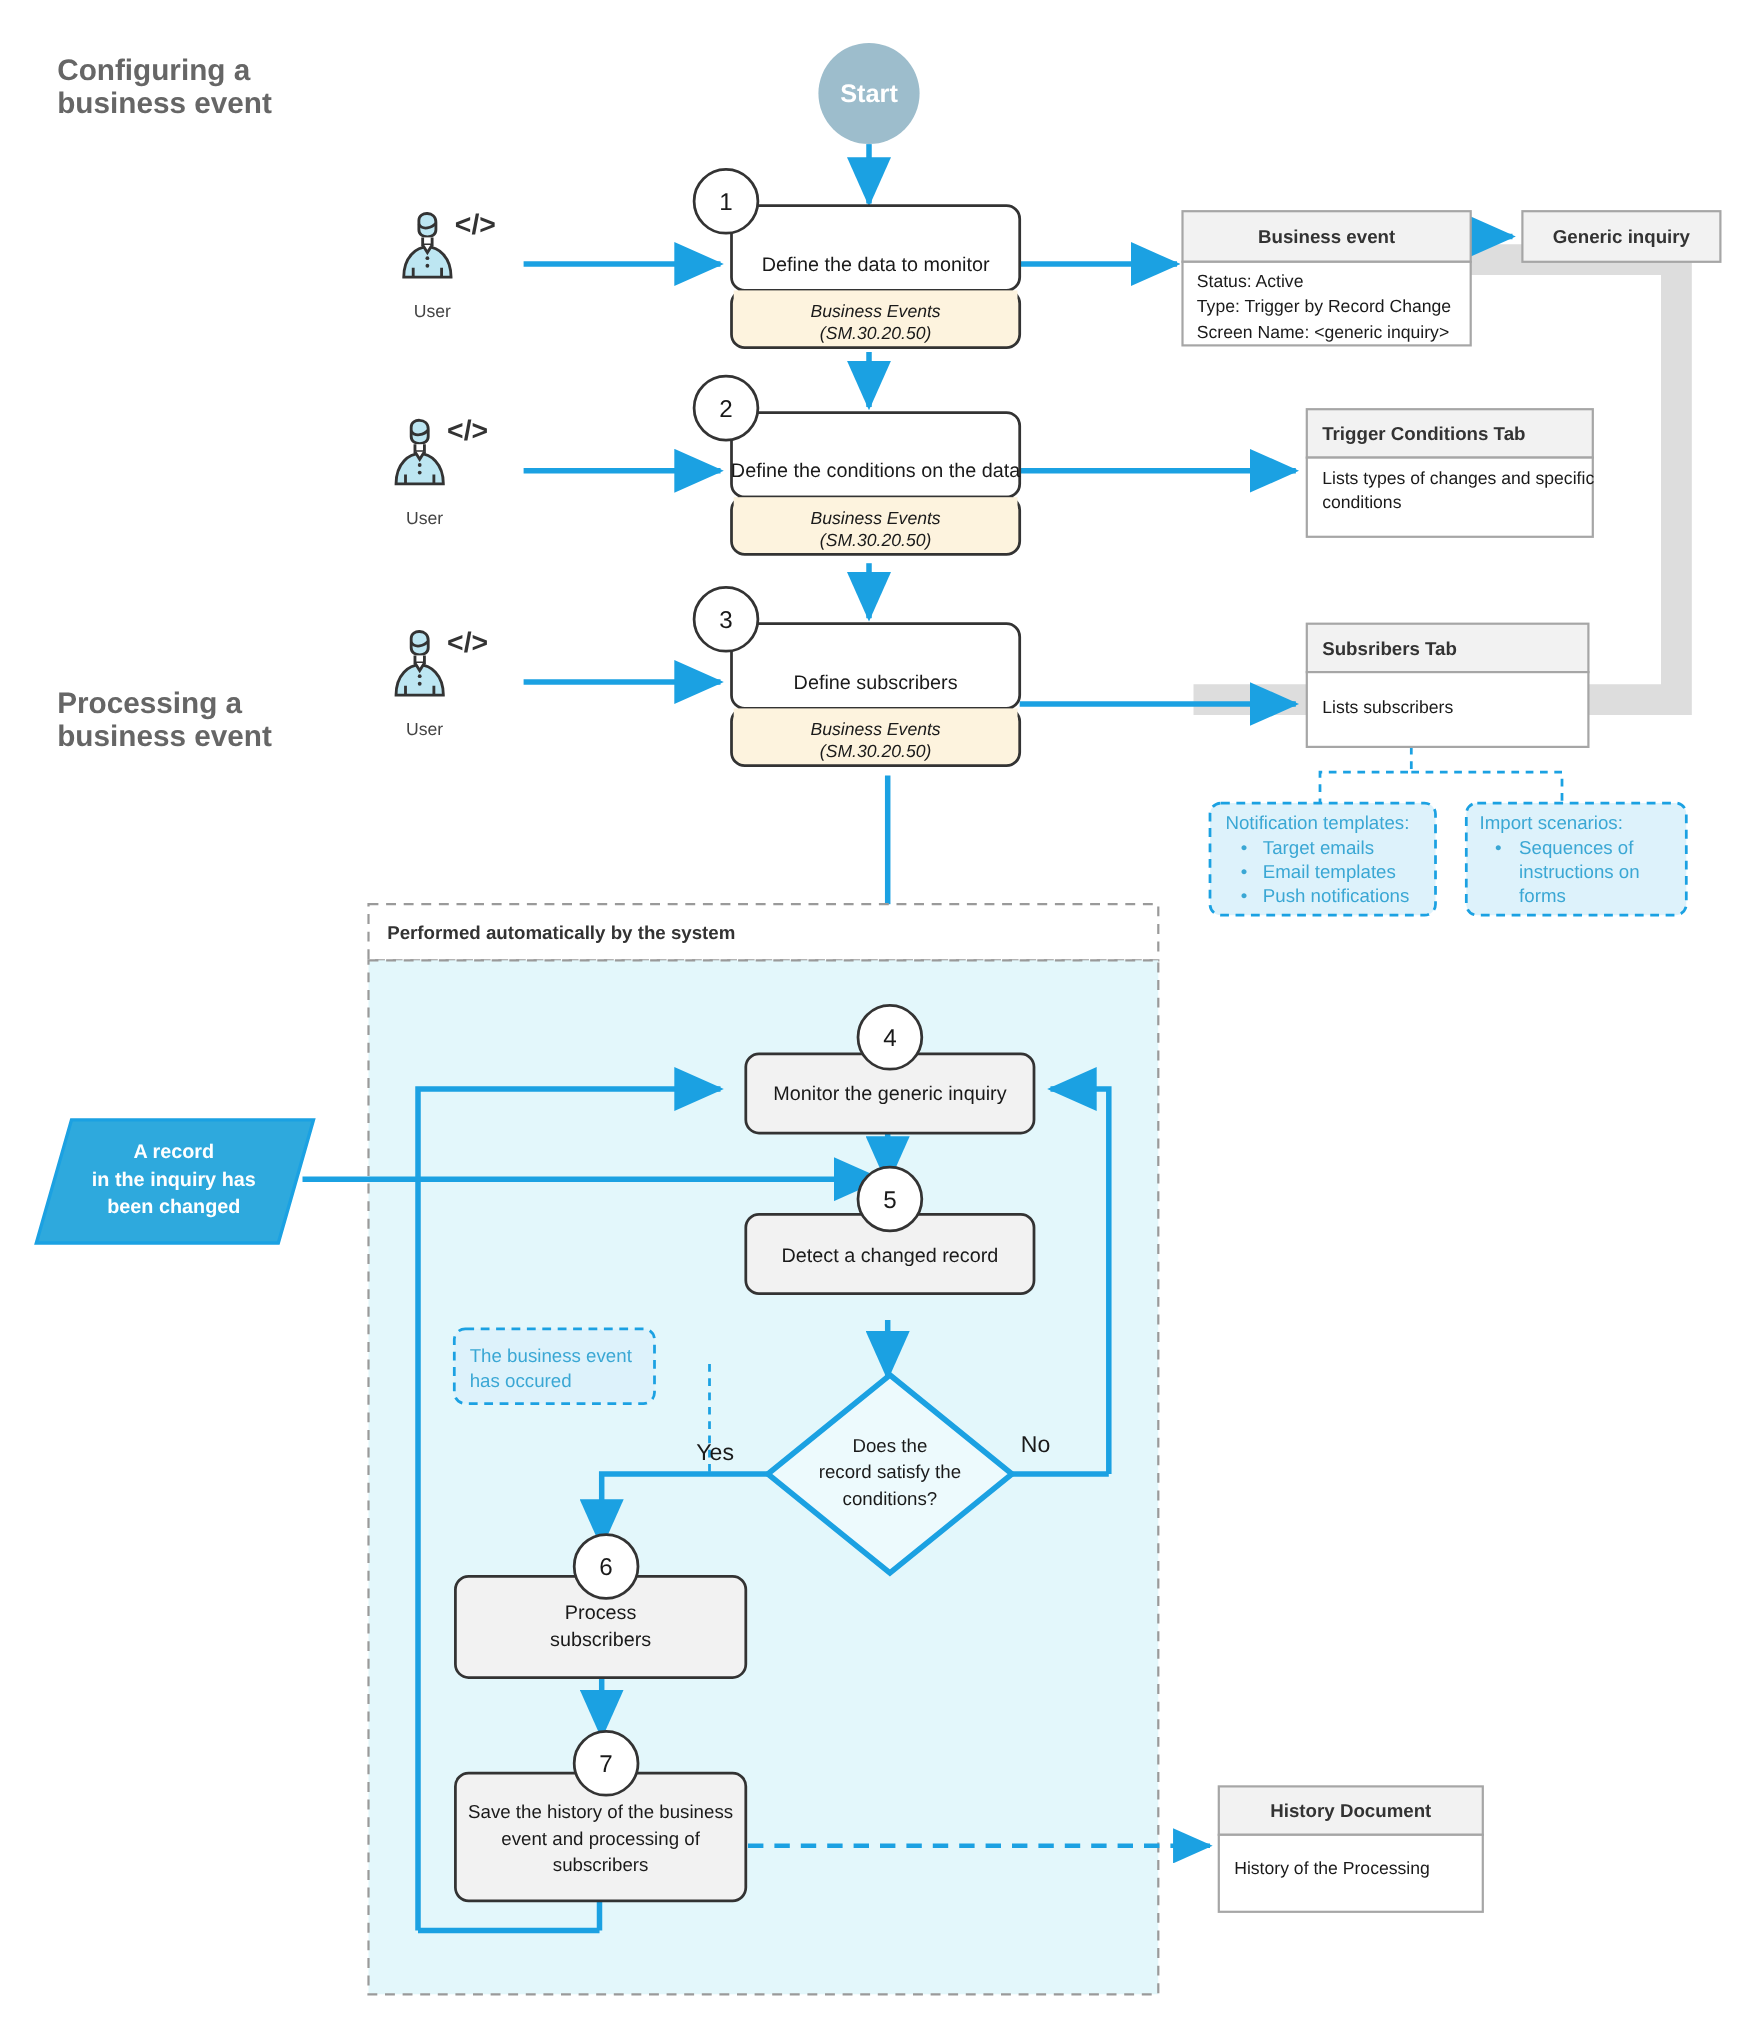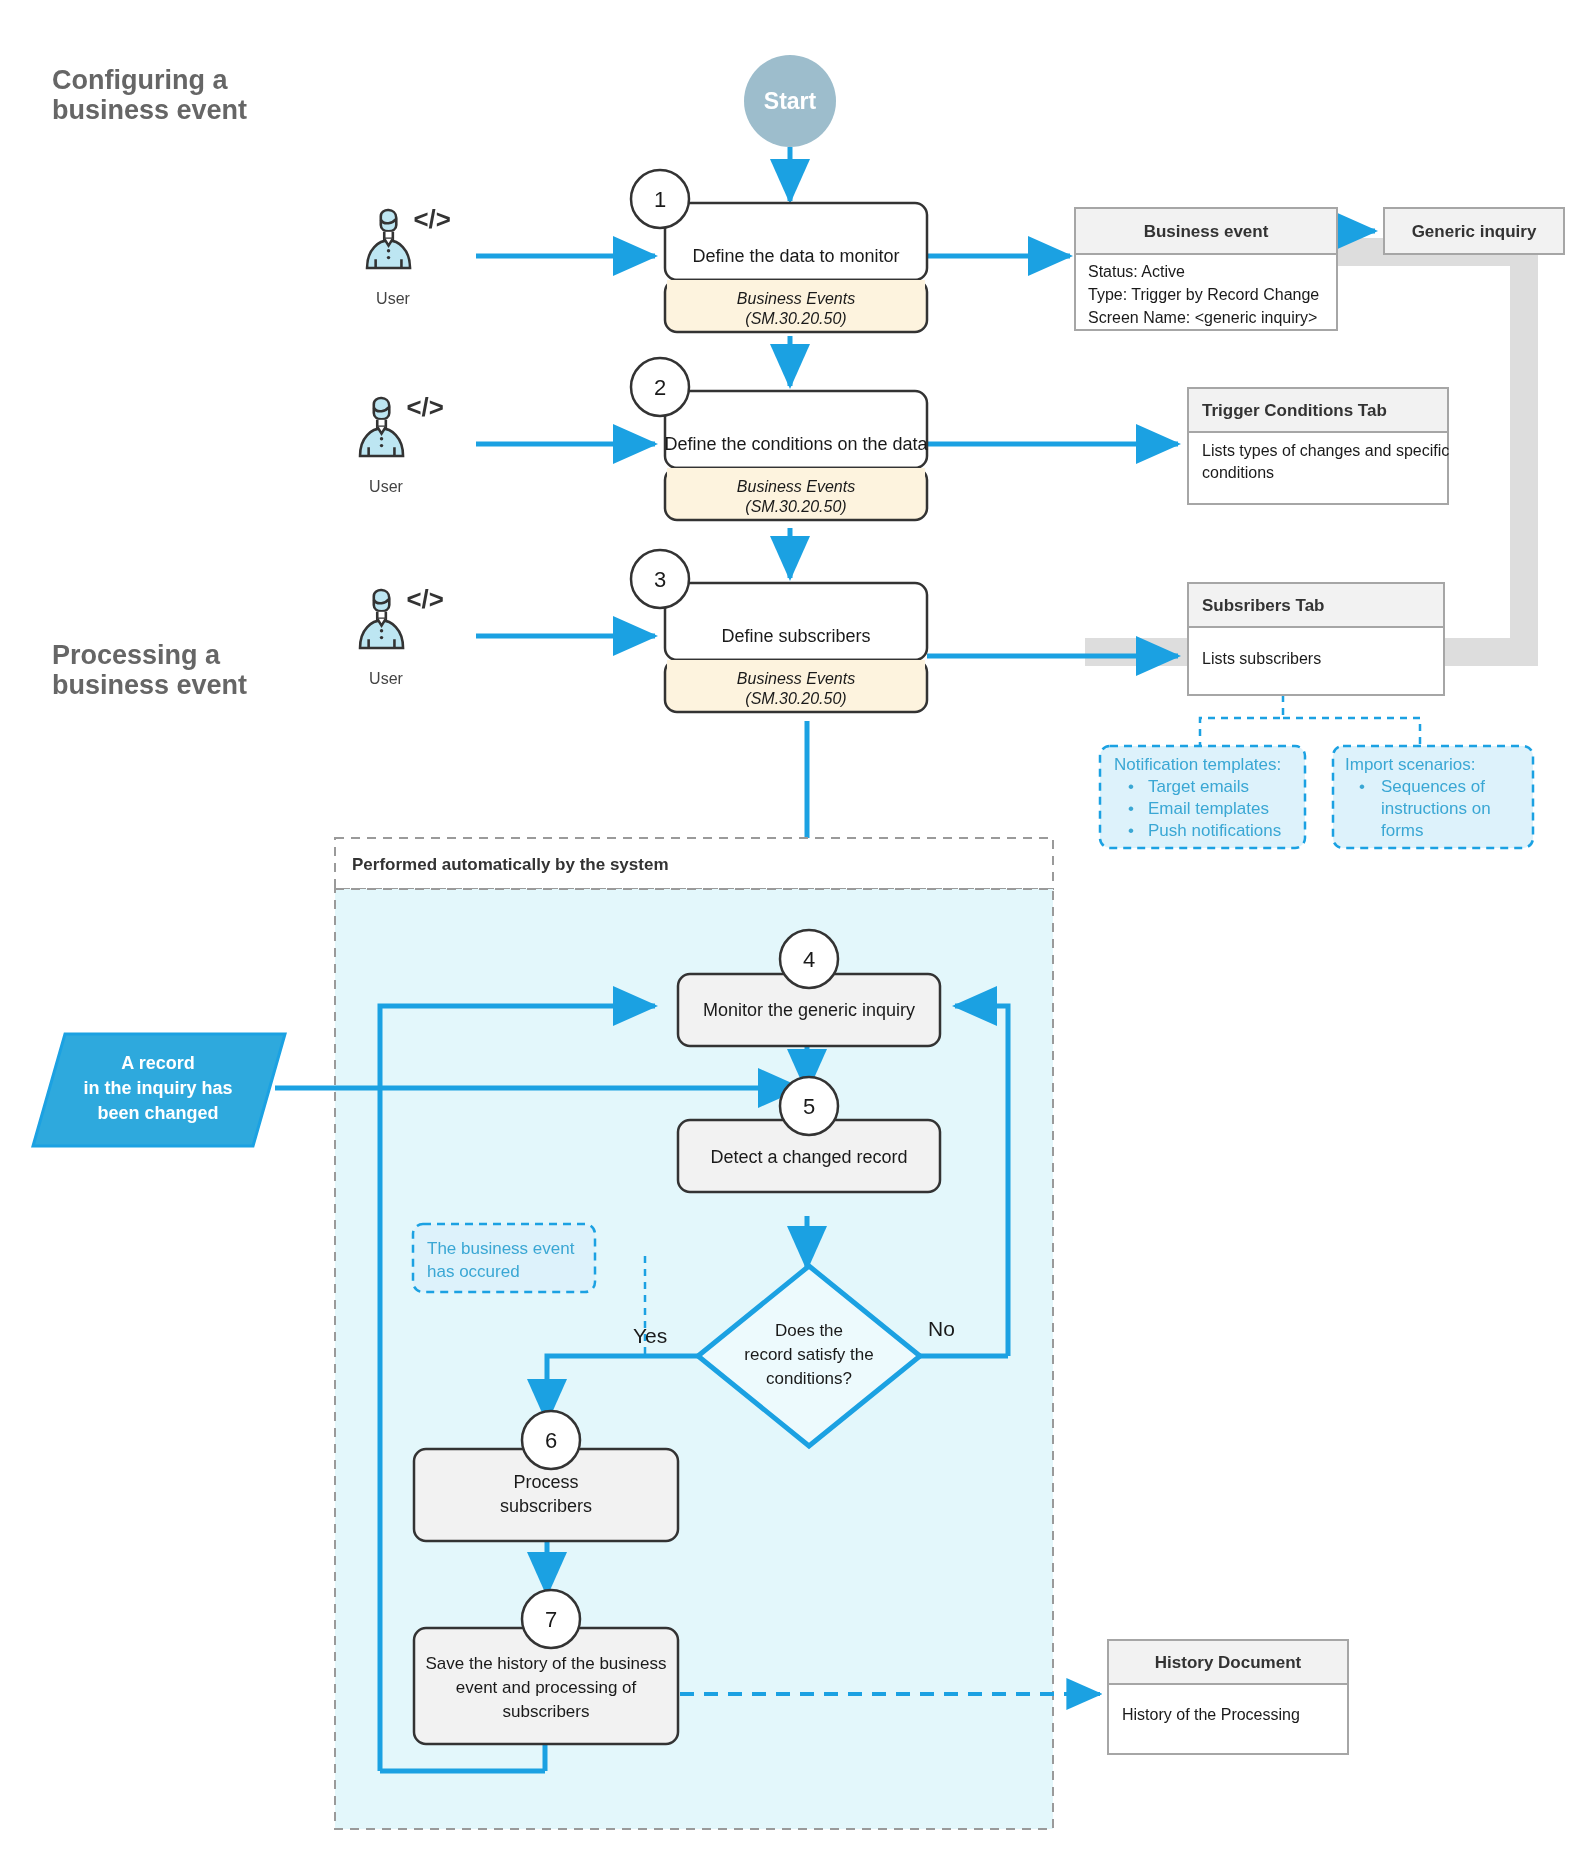--- a/index.html
+++ b/index.html
@@ -1,18 +1,18 @@
 <!DOCTYPE html>
 <html><head>
 <meta charset="utf-8">
 <style>
   html,body{margin:0;padding:0;background:#ffffff;}
   body{width:1594px;height:1855px;position:relative;overflow:hidden;
        font-family:"Liberation Sans","DejaVu Sans",sans-serif;}
-  #stage{position:absolute;left:0;top:0;width:1594px;height:1382px;margin-top:16px;}
+  #stage{position:absolute;left:0;top:0;width:1594px;height:1382px;}
   svg{position:absolute;left:0;top:0;width:1594px;height:1855px;overflow:visible;}
   .sec-title{font-size:27px;font-weight:bold;fill:#666666;}
   .node-text{font-size:18px;fill:#1a1a1a;}
   .node-text-sm{font-size:17px;fill:#1a1a1a;}
   .step-num{font-size:22px;fill:#1a1a1a;}
   .footer-text{font-size:16px;fill:#1a1a1a;font-style:italic;}
   .start-text{font-size:23px;font-weight:bold;fill:#ffffff;}
   .card-title{font-size:17px;font-weight:bold;fill:#333333;}
   .card-body{font-size:16px;fill:#1a1a1a;}
   .note-text{font-size:17px;fill:#3aa7d4;}

